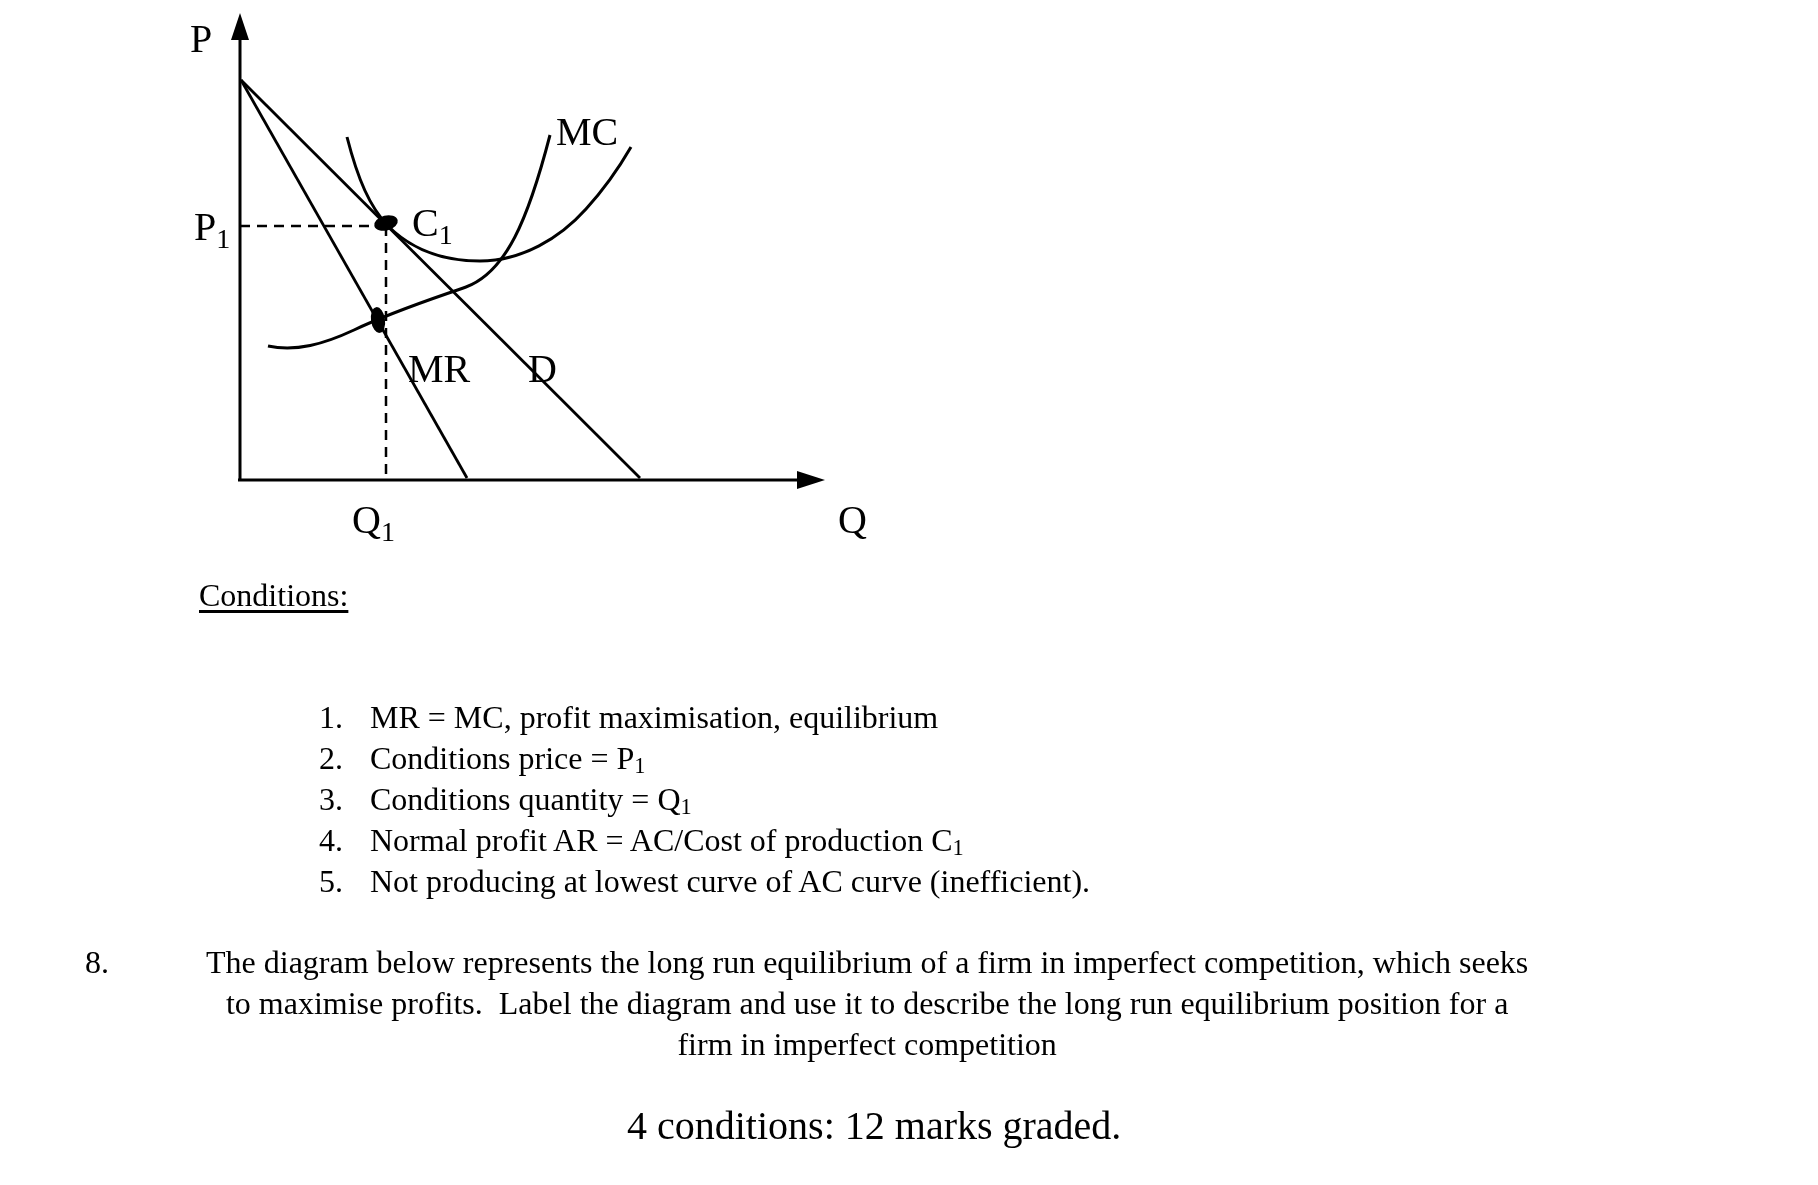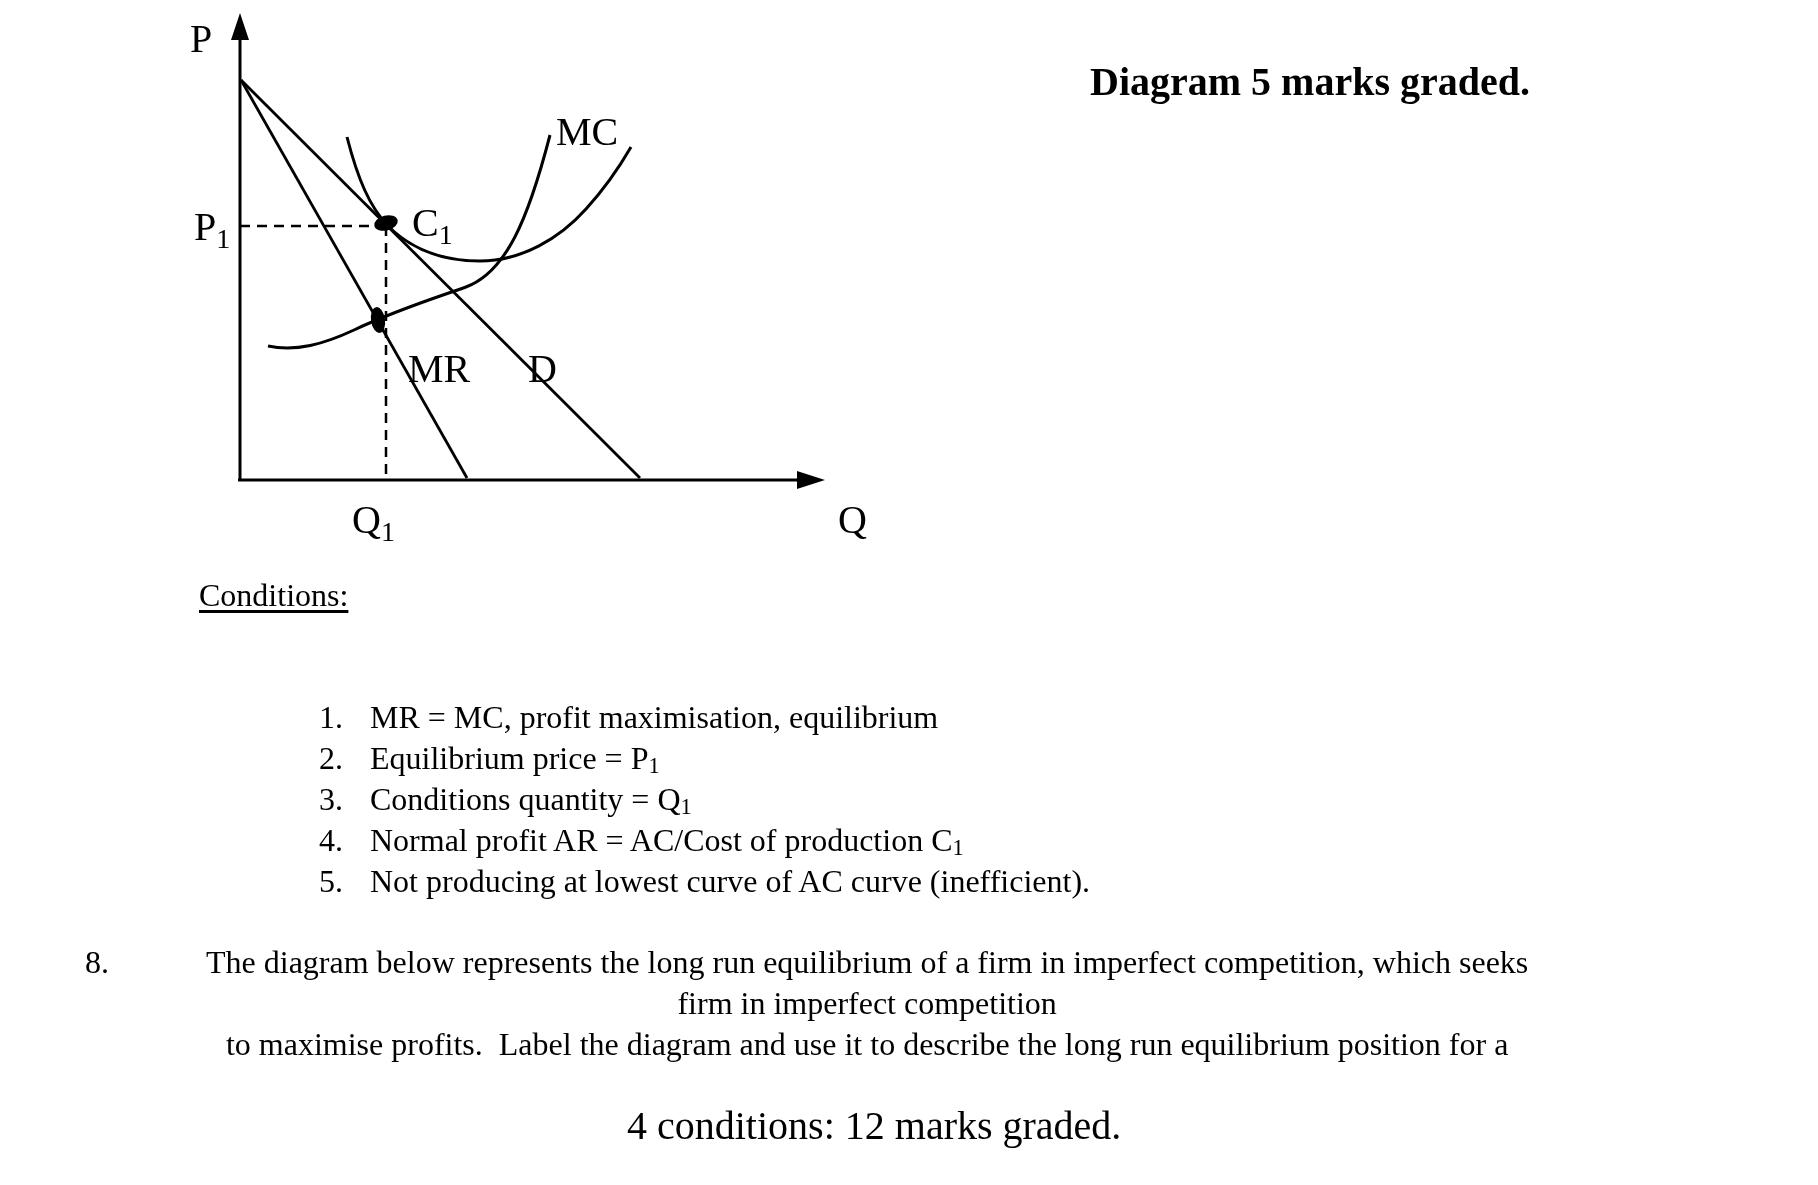--- a/index.html
+++ b/index.html
@@ -80,21 +80,20 @@
     left: 627px; top: 1104px;
     font-size: 40px; font-weight: normal;
     white-space: pre; line-height: 44px;
   }
 </style>
 </head>
 <body>
 
 <div id="page">
 
-  <div id="note-top" class="abs">Diagram 5 marks graded.</div>
 
   <svg id="diagram-svg" class="abs" viewBox="0 0 900 560">
 
     <line x1="240" y1="481" x2="240" y2="34" stroke="#000" stroke-width="3"></line>
     <polygon points="240,13 231,40 249,40" fill="#000"></polygon>
     <line x1="238" y1="480" x2="800" y2="480" stroke="#000" stroke-width="3"></line>
     <polygon points="825,480 797,471 797,489" fill="#000"></polygon>
 
     <line x1="241" y1="80" x2="640" y2="478" stroke="#000" stroke-width="2.8"></line>
     <line x1="241" y1="80" x2="467" y2="478" stroke="#000" stroke-width="2.8"></line>
@@ -119,35 +118,35 @@
     <text x="528" y="382"><tspan>D</tspan></text>
   </svg>
 
   <div id="conditions-heading" class="abs">Conditions:</div>
 
   <div>
     <div class="cond-item" style="top:656px">
       <span class="num">1.</span><span><span>MR = MC, profit maximisation, equilibrium</span><span class="sub-text"></span><span></span></span>
     </div>
     <div class="cond-item" style="top:697px">
-      <span class="num">2.</span><span><span>Equilibrium price = P</span><span class="sub-text">1</span><span></span></span>
+      <span class="num">2.</span><span><span>Conditions price = P</span><span class="sub-text">1</span><span></span></span>
     </div>
     <div class="cond-item" style="top:738px">
       <span class="num">3.</span><span><span>Conditions quantity = Q</span><span class="sub-text">1</span><span></span></span>
     </div>
     <div class="cond-item" style="top:779px">
       <span class="num">4.</span><span><span>Normal profit AR = AC/Cost of production C</span><span class="sub-text">1</span><span></span></span>
     </div>
     <div class="cond-item" style="top:820px">
       <span class="num">5.</span><span><span>Not producing at lowest curve of AC curve (inefficient).</span><span class="sub-text"></span><span></span></span>
     </div>
   </div>
 
   <div id="question-number" class="abs">8.</div>
   <div id="question-text" class="abs">
     <div class="qline">The diagram below represents the long run equilibrium of a firm in imperfect competition, which seeks</div>
+    <div class="qline">to maximise profits.  Label the diagram and use it to describe the long run equilibrium position for a</div>
     <div class="qline">firm in imperfect competition</div>
-    <div class="qline">to maximise profits.  Label the diagram and use it to describe the long run equilibrium position for a</div>
   </div>
 
   <div id="note-bottom" class="abs">4 conditions: 12 marks graded.</div>
 
 </div>
 
 </body></html>

